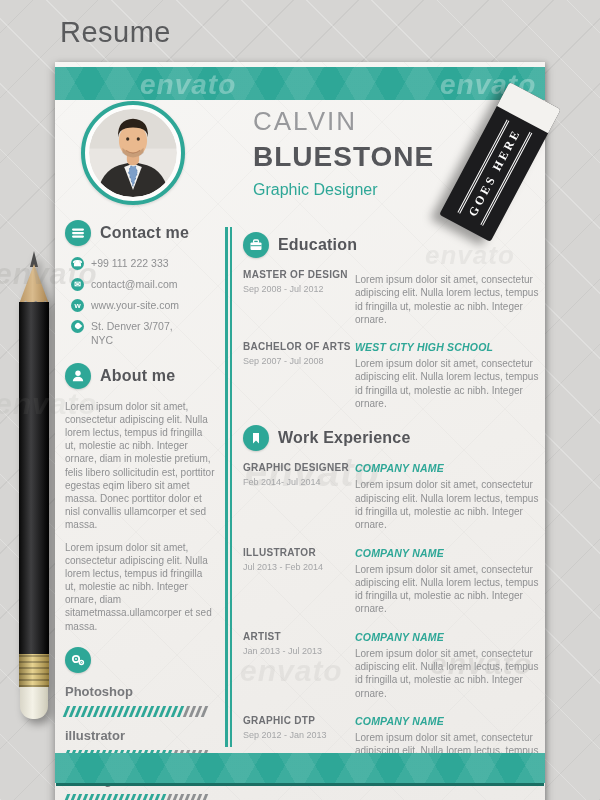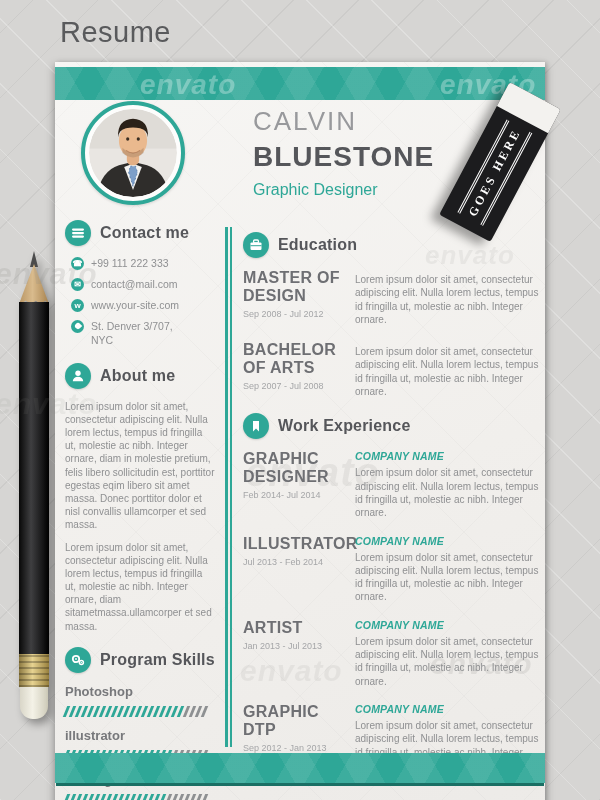--- a/index.html
+++ b/index.html
@@ -107,21 +107,21 @@
   .skill { margin-bottom:7px; }
   .skill-name { font-size:13px; font-weight:bold; color:#77787b; margin-bottom:4px; }
   .slash { display:inline-block; width:3px; height:11px; margin-right:3px; transform:skewX(-22deg); }
   .slash.on  { background:#2ea797; }
   .slash.off { background:#8e9092; }
 
   
   .entry { display:flex; margin-bottom:15px; }
   .entry-left { width:112px; flex:0 0 112px; }
   .entry-right { flex:1; }
-  .entry-role { font-size:16px; font-weight:bold; color:#6e6f73; letter-spacing:.3px; }
+  .entry-role { font-size:10px; font-weight:bold; color:#6e6f73; letter-spacing:.3px; }
   .entry-dates { font-size:9px; color:#a5a6a8; margin-top:4px; }
   .entry-org { font-size:10.5px; font-weight:bold; font-style:italic; color:#2ea797; letter-spacing:.2px; }
   .entry-desc { font-size:10px; line-height:1.33; color:#8f9092; margin-top:4px; }
 </style>
 </head>
 <body>
 
 <div class="stage">
 
   <div class="page-title">Resume</div>
@@ -225,21 +225,20 @@
 
       <div class="section-head" style="margin-top:14px;">
         <span class="section-icon">
           <svg width="16" height="16" viewBox="0 0 16 16">
               <circle cx="6" cy="7" r="3.2" fill="none" stroke="#fff" stroke-width="1.8"></circle>
               <circle cx="6" cy="7" r="0.9" fill="#fff"></circle>
               <circle cx="11.4" cy="10.6" r="2" fill="none" stroke="#fff" stroke-width="1.5"></circle>
               <circle cx="11.4" cy="10.6" r="0.7" fill="#fff"></circle>
             </svg>
         </span>
-        <span class="section-title">Program Skills</span>
       </div>
 
       <div class="skill">
         <div class="skill-name">Photoshop</div>
         <div class="skill-bar"><span class="slash on"></span><span class="slash on"></span><span class="slash on"></span><span class="slash on"></span><span class="slash on"></span><span class="slash on"></span><span class="slash on"></span><span class="slash on"></span><span class="slash on"></span><span class="slash on"></span><span class="slash on"></span><span class="slash on"></span><span class="slash on"></span><span class="slash on"></span><span class="slash on"></span><span class="slash on"></span><span class="slash on"></span><span class="slash on"></span><span class="slash on"></span><span class="slash on"></span><span class="slash off"></span><span class="slash off"></span><span class="slash off"></span><span class="slash off"></span></div>
       </div>
       <div class="skill">
         <div class="skill-name">illustrator</div>
         <div class="skill-bar"><span class="slash on"></span><span class="slash on"></span><span class="slash on"></span><span class="slash on"></span><span class="slash on"></span><span class="slash on"></span><span class="slash on"></span><span class="slash on"></span><span class="slash on"></span><span class="slash on"></span><span class="slash on"></span><span class="slash on"></span><span class="slash on"></span><span class="slash on"></span><span class="slash on"></span><span class="slash on"></span><span class="slash on"></span><span class="slash on"></span><span class="slash off"></span><span class="slash off"></span><span class="slash off"></span><span class="slash off"></span><span class="slash off"></span><span class="slash off"></span></div>
       </div>
@@ -272,20 +271,21 @@
           <div class="entry-desc">Lorem ipsum dolor sit amet, consectetur adipiscing elit. Nulla lorem lectus, tempus id fringilla ut, molestie ac nibh. Integer ornare.</div>
         </div>
       </div>
 
       <div class="entry">
         <div class="entry-left">
           <div class="entry-role">BACHELOR OF ARTS</div>
           <div class="entry-dates">Sep 2007 - Jul 2008</div>
         </div>
         <div class="entry-right">
+          <div class="entry-org">WEST CITY HIGH SCHOOL</div>
           <div class="entry-desc">Lorem ipsum dolor sit amet, consectetur adipiscing elit. Nulla lorem lectus, tempus id fringilla ut, molestie ac nibh. Integer ornare.</div>
         </div>
       </div>
 
       <div class="section-head" style="margin-top:4px;">
         <span class="section-icon">
           <svg width="16" height="16" viewBox="0 0 16 16">
               <path d="M5 3 h6 v10.4 l-3 -2.8 l-3 2.8 Z" fill="#fff"></path>
             </svg>
         </span>

